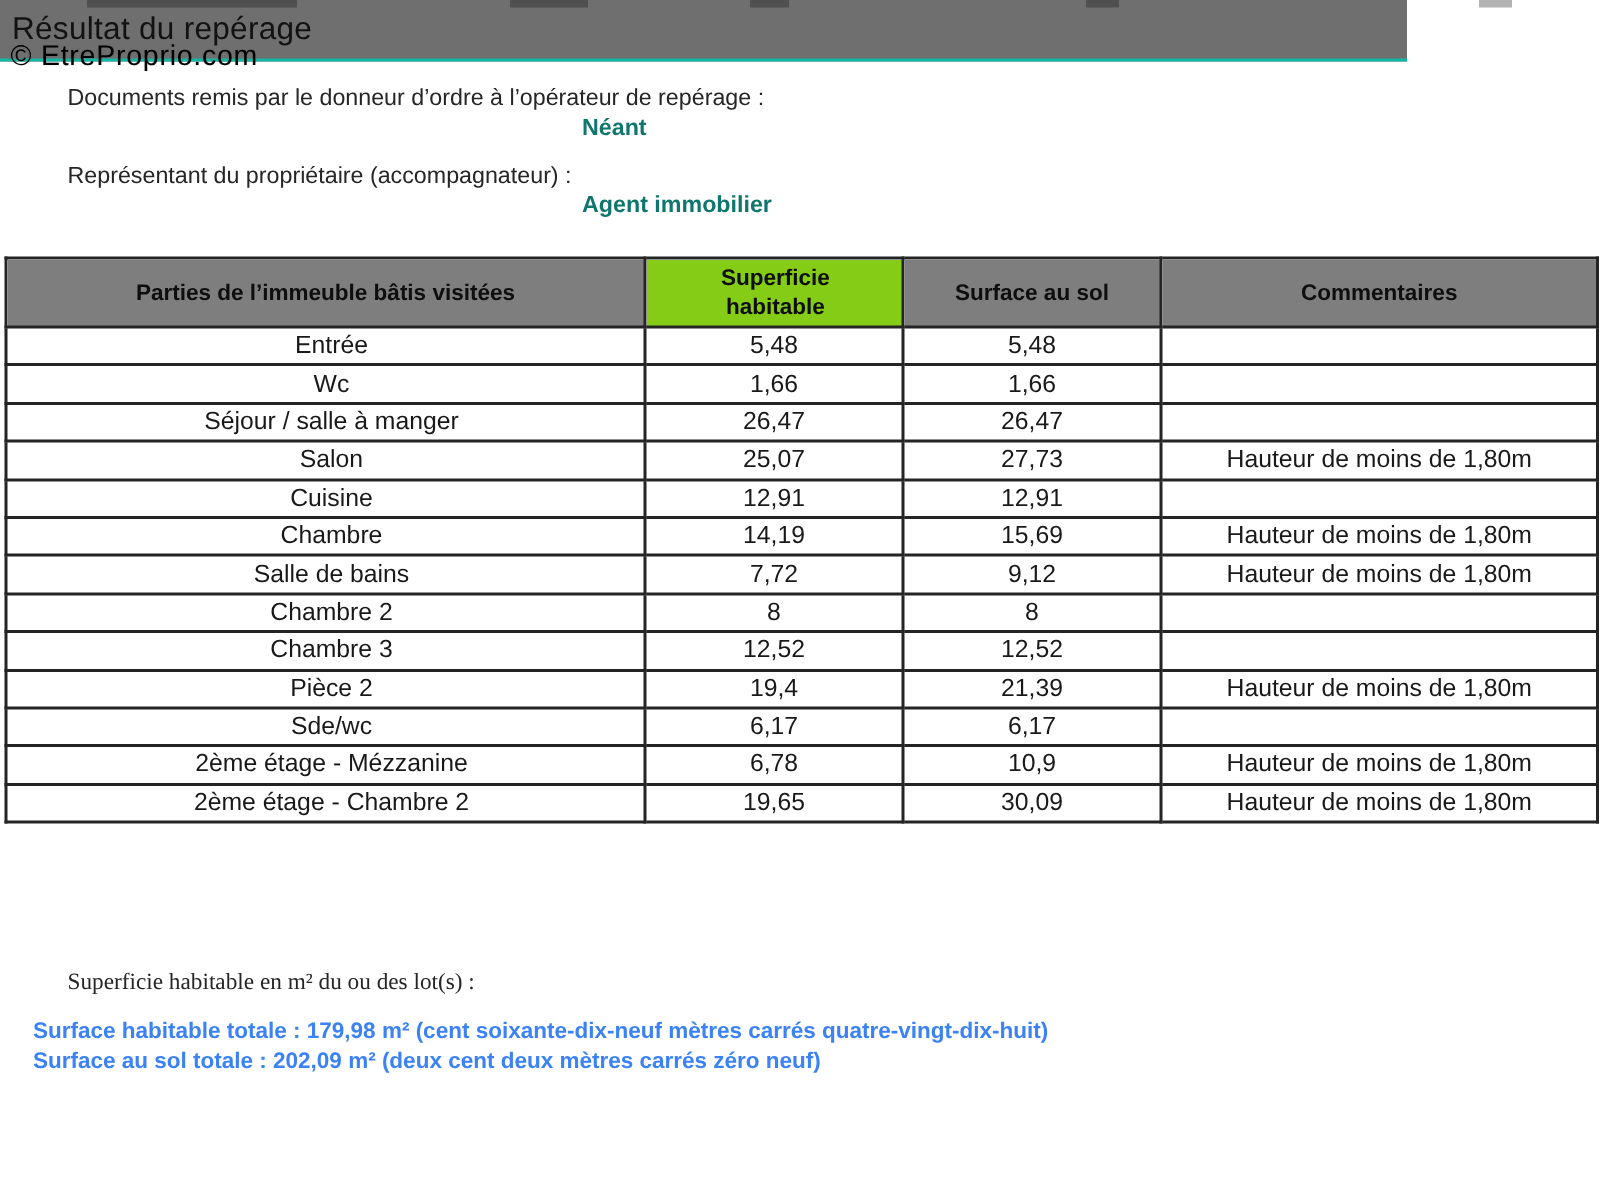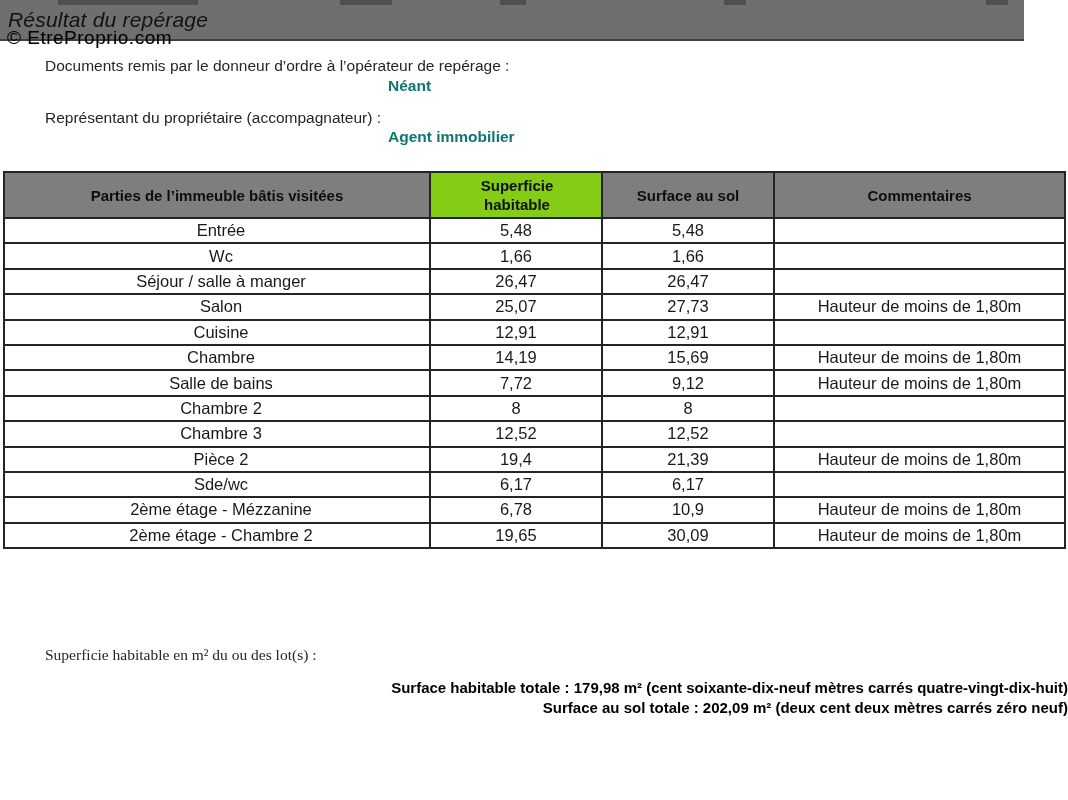--- a/index.html
+++ b/index.html
@@ -9,25 +9,24 @@
     font-family: "Liberation Sans", sans-serif;
     color: #1b1b1b;
     position: relative;
     overflow: hidden;
   }
   .page { position: absolute; inset: 0; }
 
   
   .topbar {
     position: absolute; top: 0; left: 0;
-    width: 1024px; height: 41px;
+    width: 938px; height: 41px;
     background: #6f6f6f;
-    border-bottom: 2px solid #404040;
+    border-bottom: 2px solid #14b8a6;
     box-sizing: border-box;
-    font-style: italic;
   }
   .topbar-title {
     position: absolute; left: 8px; top: 8px;
     font-size: 21px; font-weight: 500; color: #121212;
     letter-spacing: 0.2px;
   }
   .edge-mark {
     position: absolute; top: 0; height: 5px;
     background: rgba(15,15,15,0.32);
   }
@@ -81,22 +80,22 @@
   td.col-name   { text-align: center; padding-left: 9px; }
   td.col-center { text-align: center; }
 
   
   .footer-label {
     position: absolute; left: 45px; top: 646px;
     font-size: 15.5px; color: #262626; font-family: Liberation Serif, serif;
   }
   .totals {
     position: absolute; top: 678px; left: 22px; width: 1046px;
-    text-align: right;
-    font-size: 15px; font-weight: bold; color: #000000;
+    text-align: left;
+    font-size: 15px; font-weight: bold; color: #3b82f6;
     line-height: 19.5px;
   }
 </style>
 </head>
 <body>
 
 <div class="page">
 
   <div class="topbar" style="background: rgb(111, 111, 111);">
     <span class="edge-mark m1"></span>

